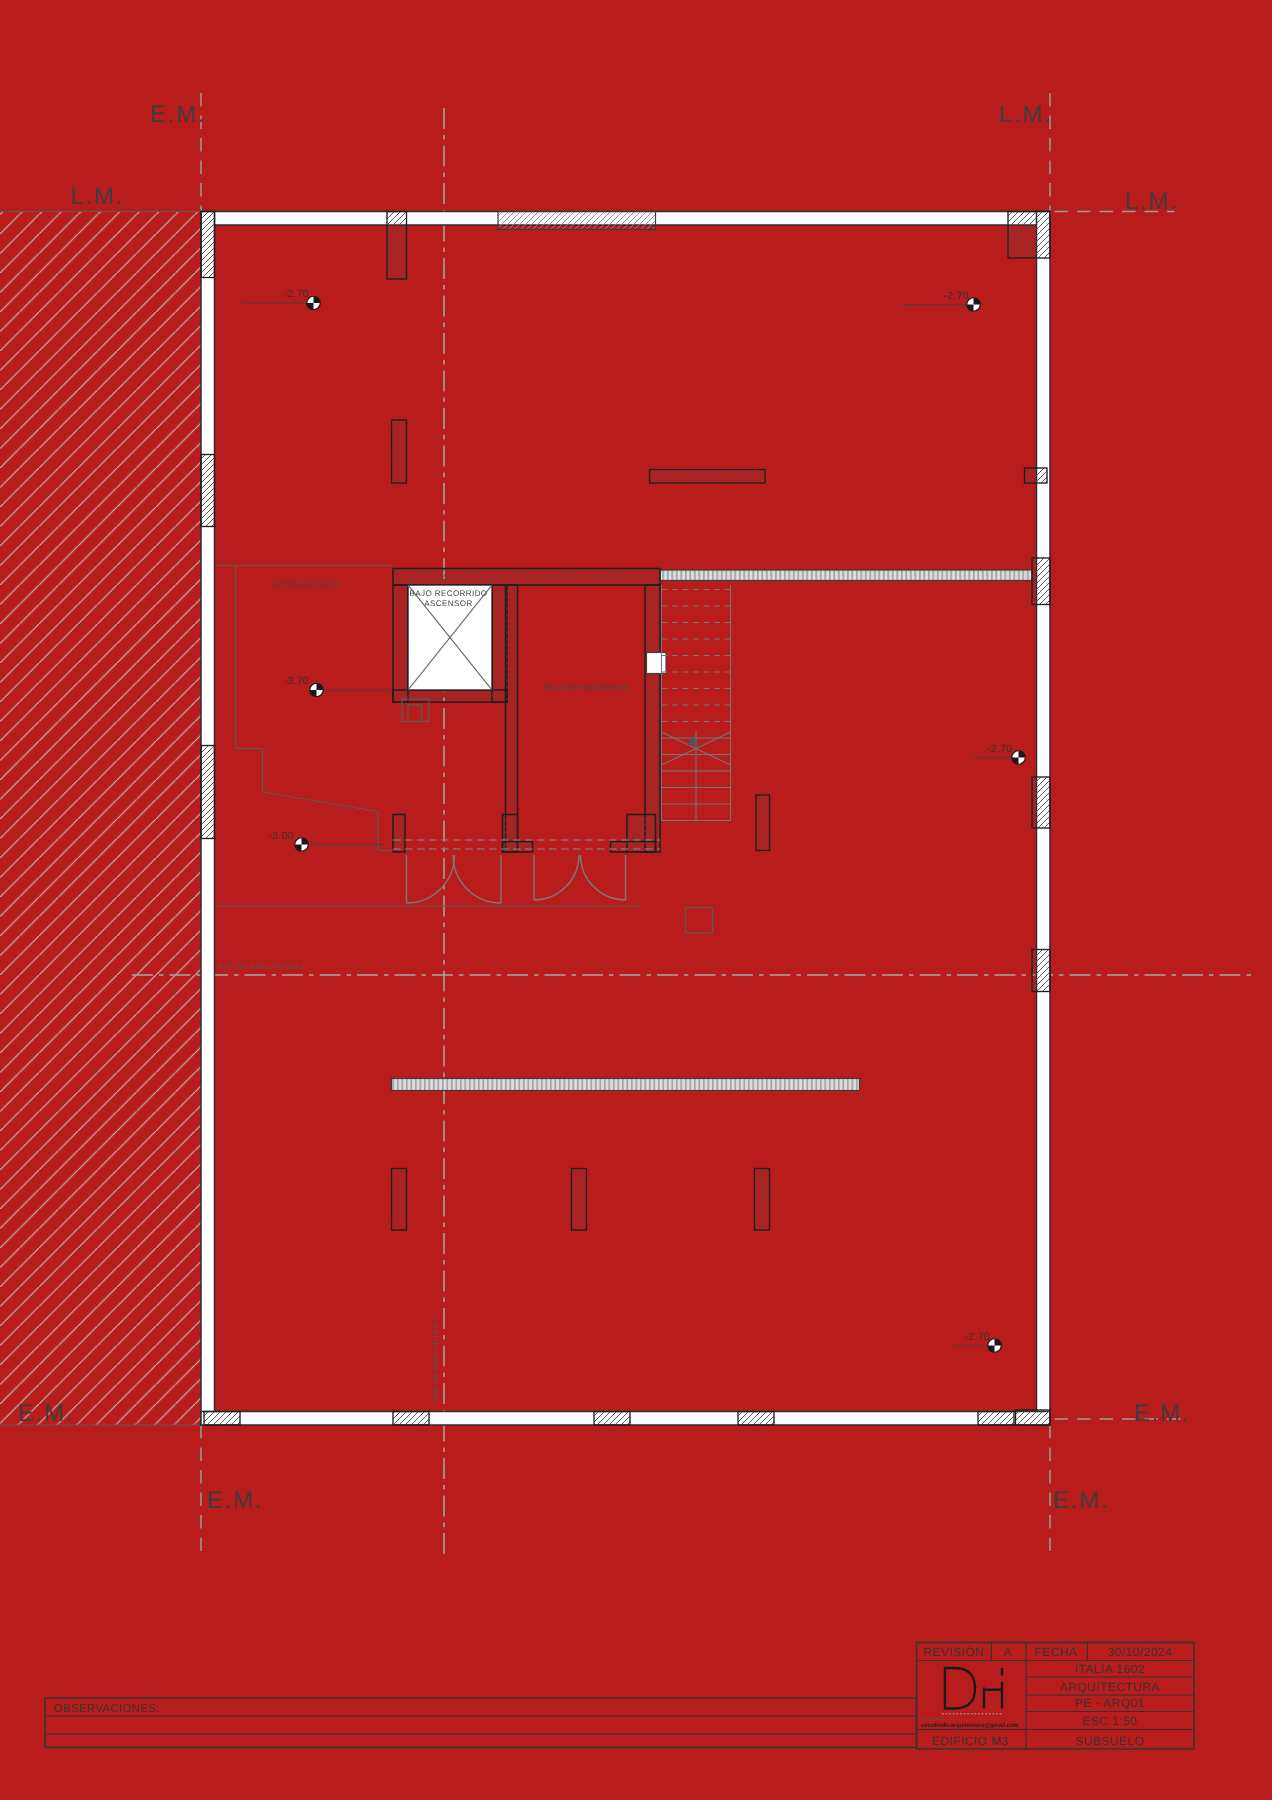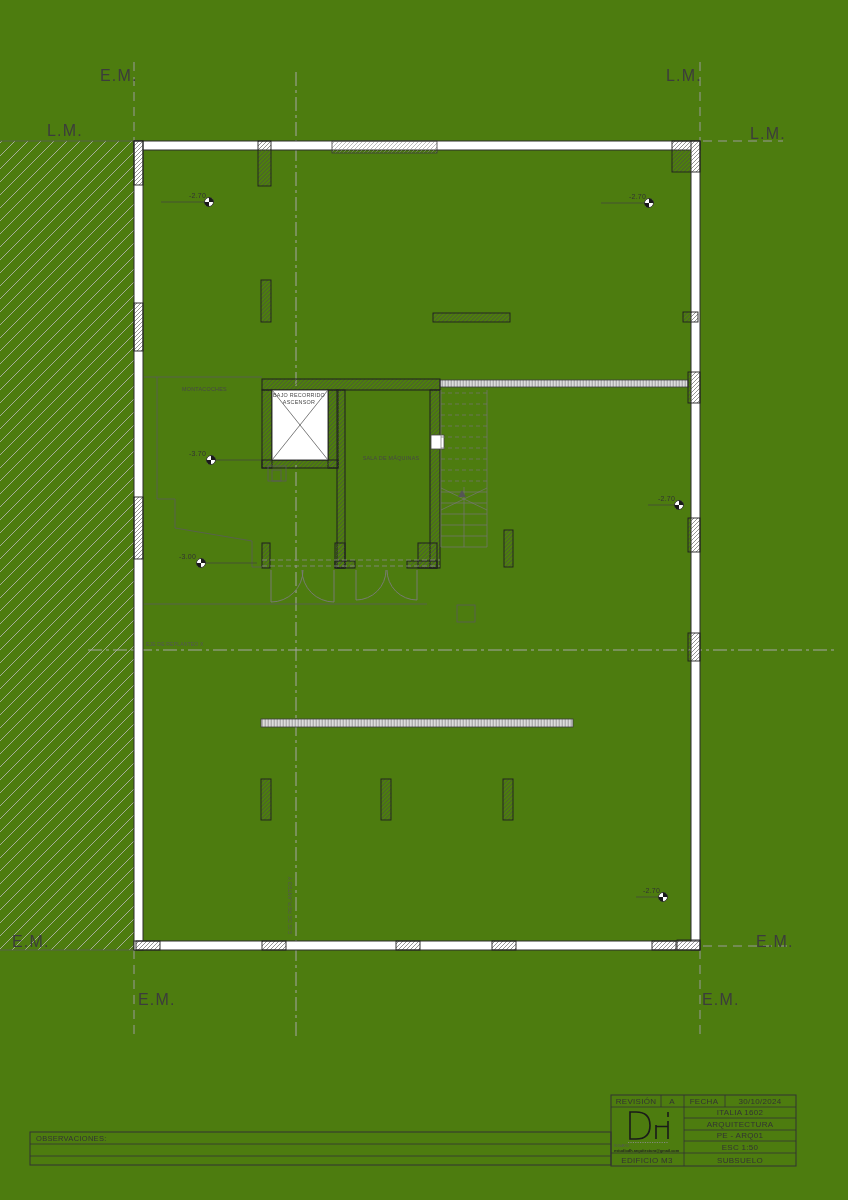--- a/index.html
+++ b/index.html
@@ -1,16 +1,16 @@
 <!DOCTYPE html>
 <html><head>
 <meta charset="utf-8">
 <style>
   html,body{margin:0;padding:0;background:#fff;}
-  .page{position:relative;width:848px;height:1200px;background:#4d7c0f;overflow:hidden;}
+  .page{position:relative;width:848px;height:1200px;background:#b91c1c;overflow:hidden;}
   svg{display:block;font-family:"Liberation Sans",sans-serif;}
   text{fill:#3a3a3a;}
   .t-big{font-size:16px;fill:#3c3c3c;letter-spacing:1.2px;}
   .t-tiny{font-size:5.4px;fill:#474747;letter-spacing:.25px;}
   .t-axis{font-size:5px;fill:#555;letter-spacing:.2px;}
   .t-lvl{font-size:7px;fill:#333;letter-spacing:.2px;}
   .t-tb{font-size:8px;fill:#333;letter-spacing:.3px;}
   .t-obs{font-size:7.5px;fill:#333;letter-spacing:.3px;}
   .t-micro{font-size:3.3px;fill:#555;}
   .t-email{font-size:3.9px;fill:#222;font-weight:bold;}

